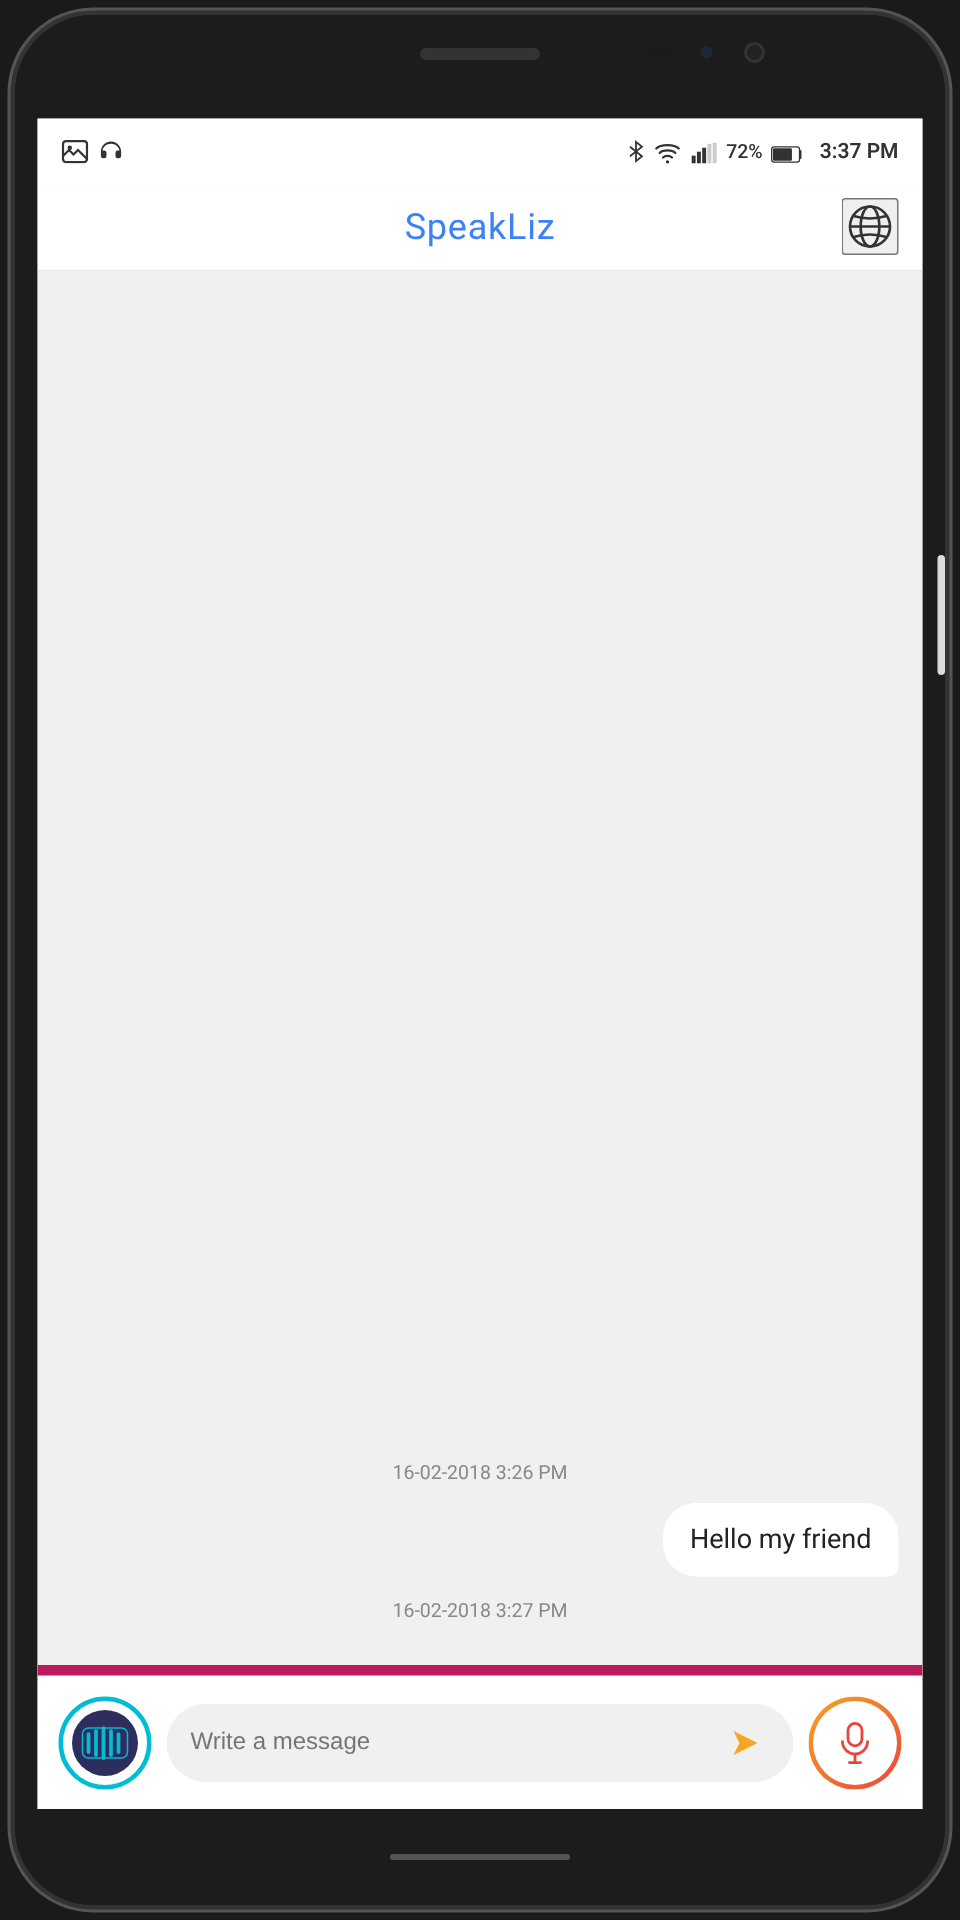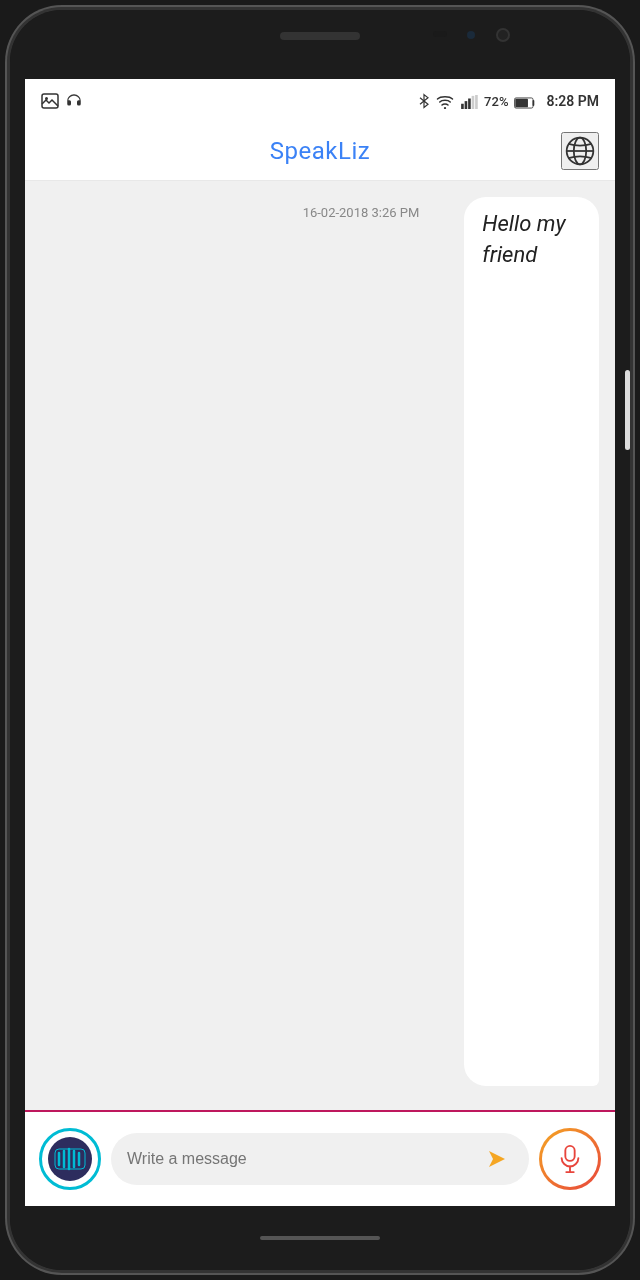--- a/index.html
+++ b/index.html
@@ -153,20 +153,21 @@
       height: 32px;
       color: #333;
     }
 
     
     .chat-area {
       flex: 1;
       background: #f0f0f0;
       padding: 16px;
       display: flex;
+      flex-direction: column;
       justify-content: flex-end;
       gap: 0;
       overflow: hidden;
     }
 
     .timestamp {
       text-align: center;
       font-size: 13px;
       color: #888;
       margin-bottom: 12px;
@@ -182,23 +183,22 @@
     .message-row-left {
       display: flex;
       justify-content: flex-start;
       margin-bottom: 8px;
     }
 
     .bubble {
       max-width: 75%;
       padding: 12px 18px;
       border-radius: 22px;
-      font-size: 22px;
+      font-size: 18px;
       line-height: 1.4;
-      font-style: italic;
     }
 
     .bubble-right {
       background: white;
       color: #222;
       border-bottom-right-radius: 6px;
     }
 
     .bubble-left {
       background: #e0e0e0;
@@ -209,21 +209,21 @@
     
     .bottom-bar {
       width: 100%;
       height: 96px;
       background: white;
       display: flex;
       align-items: center;
       padding: 0 14px;
       gap: 10px;
       flex-shrink: 0;
-      border-top: 2px solid #be185d;
+      border-top: 7px solid #be185d;
     }
 
     .speaker-btn {
       width: 62px;
       height: 62px;
       border-radius: 50%;
       border: 3px solid #00bcd4;
       background: white;
       display: flex;
       align-items: center;
@@ -369,21 +369,21 @@
           <rect x="13" y="1" width="3" height="15" fill="#ccc"></rect>
           <rect x="17" y="0" width="3" height="16" fill="#ccc"></rect>
         </svg>
         <span style="font-size:13px;font-weight:500;color:#333;">72%</span>
 
         <svg width="22" height="12" viewBox="0 0 26 13" fill="none">
           <rect x="0.5" y="0.5" width="22" height="12" rx="2" stroke="#333" stroke-width="1" fill="none"></rect>
           <rect x="1.5" y="1.5" width="15" height="10" rx="1" fill="#333"></rect>
           <path d="M23 4v5" stroke="#333" stroke-width="2" stroke-linecap="round"></path>
         </svg>
-        <span style="font-size:14px;font-weight:600;color:#333;margin-left:4px;">8:28 PM</span>
+        <span style="font-size:14px;font-weight:600;color:#333;margin-left:4px;">3:37 PM</span>
       </div>
     </div>
 
     <div class="app-header">
       <span class="app-title">SpeakLiz</span>
       <button class="globe-btn">
         <svg class="globe-icon" viewBox="0 0 36 36" fill="none" xmlns="http://www.w3.org/2000/svg">
           <circle cx="18" cy="18" r="15" stroke="#333" stroke-width="2" fill="none"></circle>
           <ellipse cx="18" cy="18" rx="7" ry="15" stroke="#333" stroke-width="2" fill="none"></ellipse>
           <line x1="3" y1="18" x2="33" y2="18" stroke="#333" stroke-width="2"></line>
@@ -400,20 +400,23 @@
       <div class="timestamp">
         <span>16-02-2018  3:26 PM</span>
       </div>
 
       <div class="message-row-right">
         <div class="bubble bubble-right">
           <span>Hello my friend</span>
         </div>
       </div>
 
+      <div class="timestamp">
+        <span>16-02-2018  3:27 PM</span>
+      </div>
 
 
     </div>
 
     <div class="bottom-bar">
 
       <div class="speaker-btn">
         <div class="speaker-btn-inner">
           <svg width="38" height="28" viewBox="0 0 38 28" fill="none" xmlns="http://www.w3.org/2000/svg">
 

